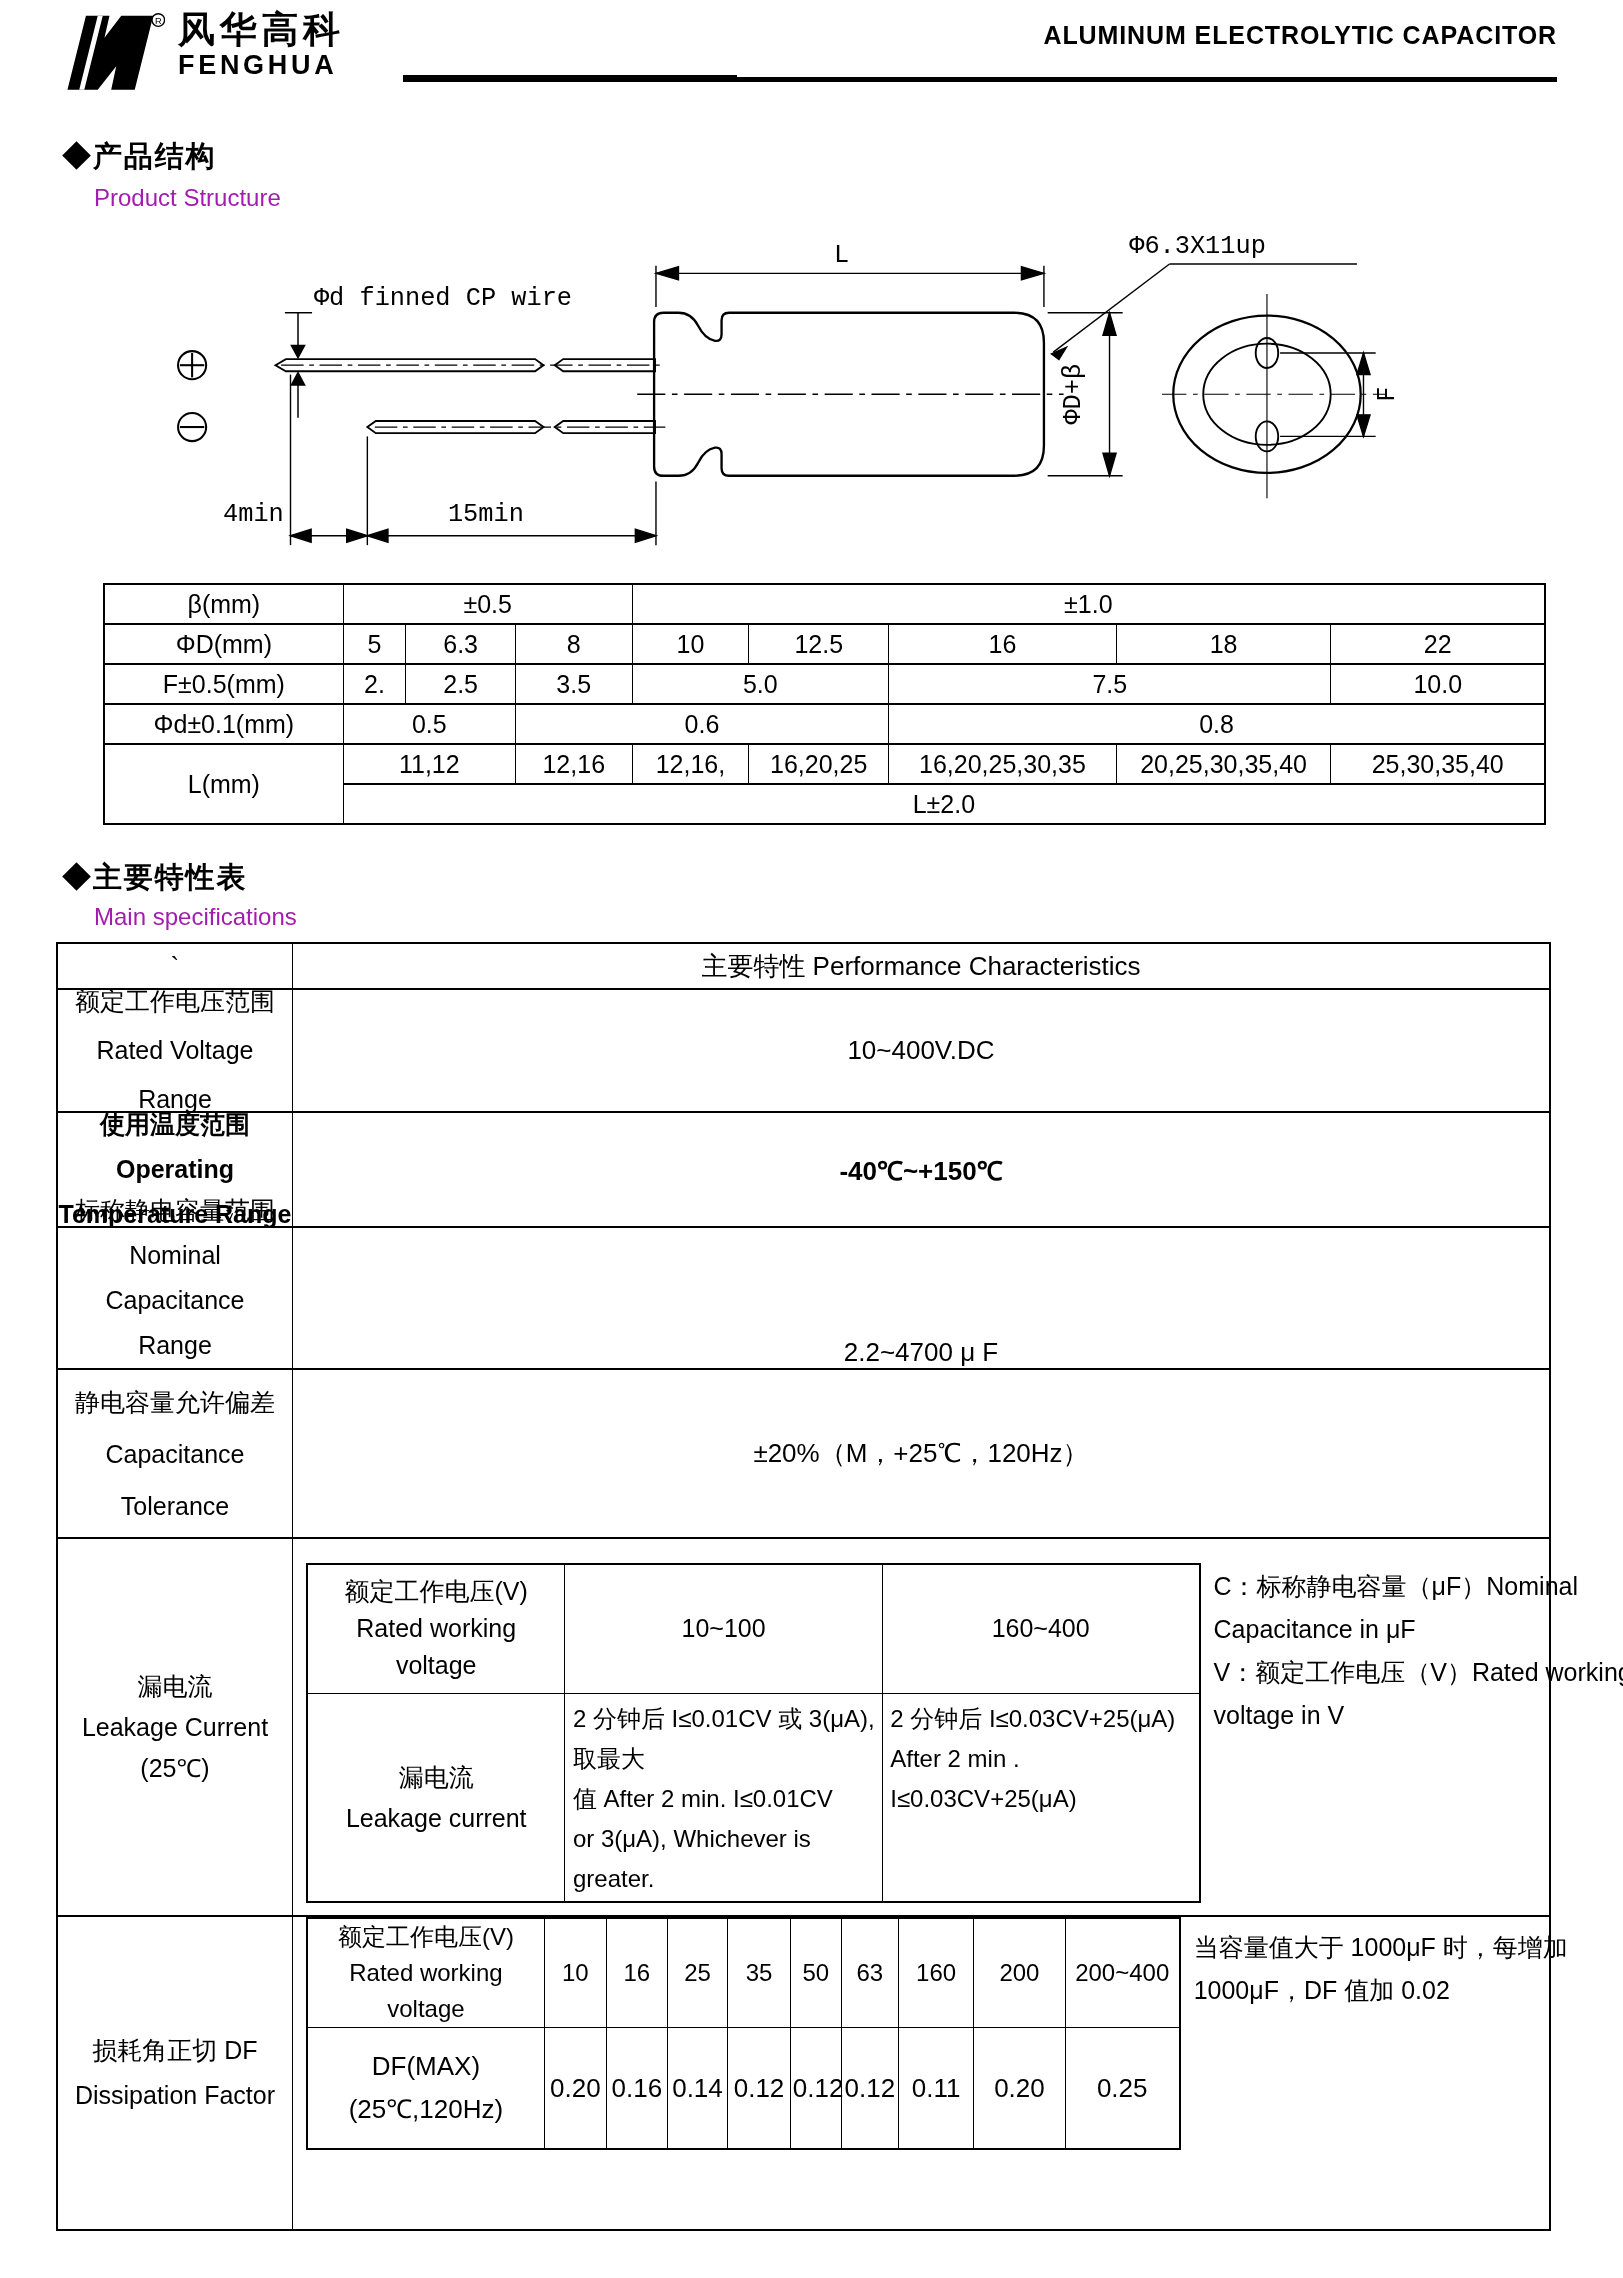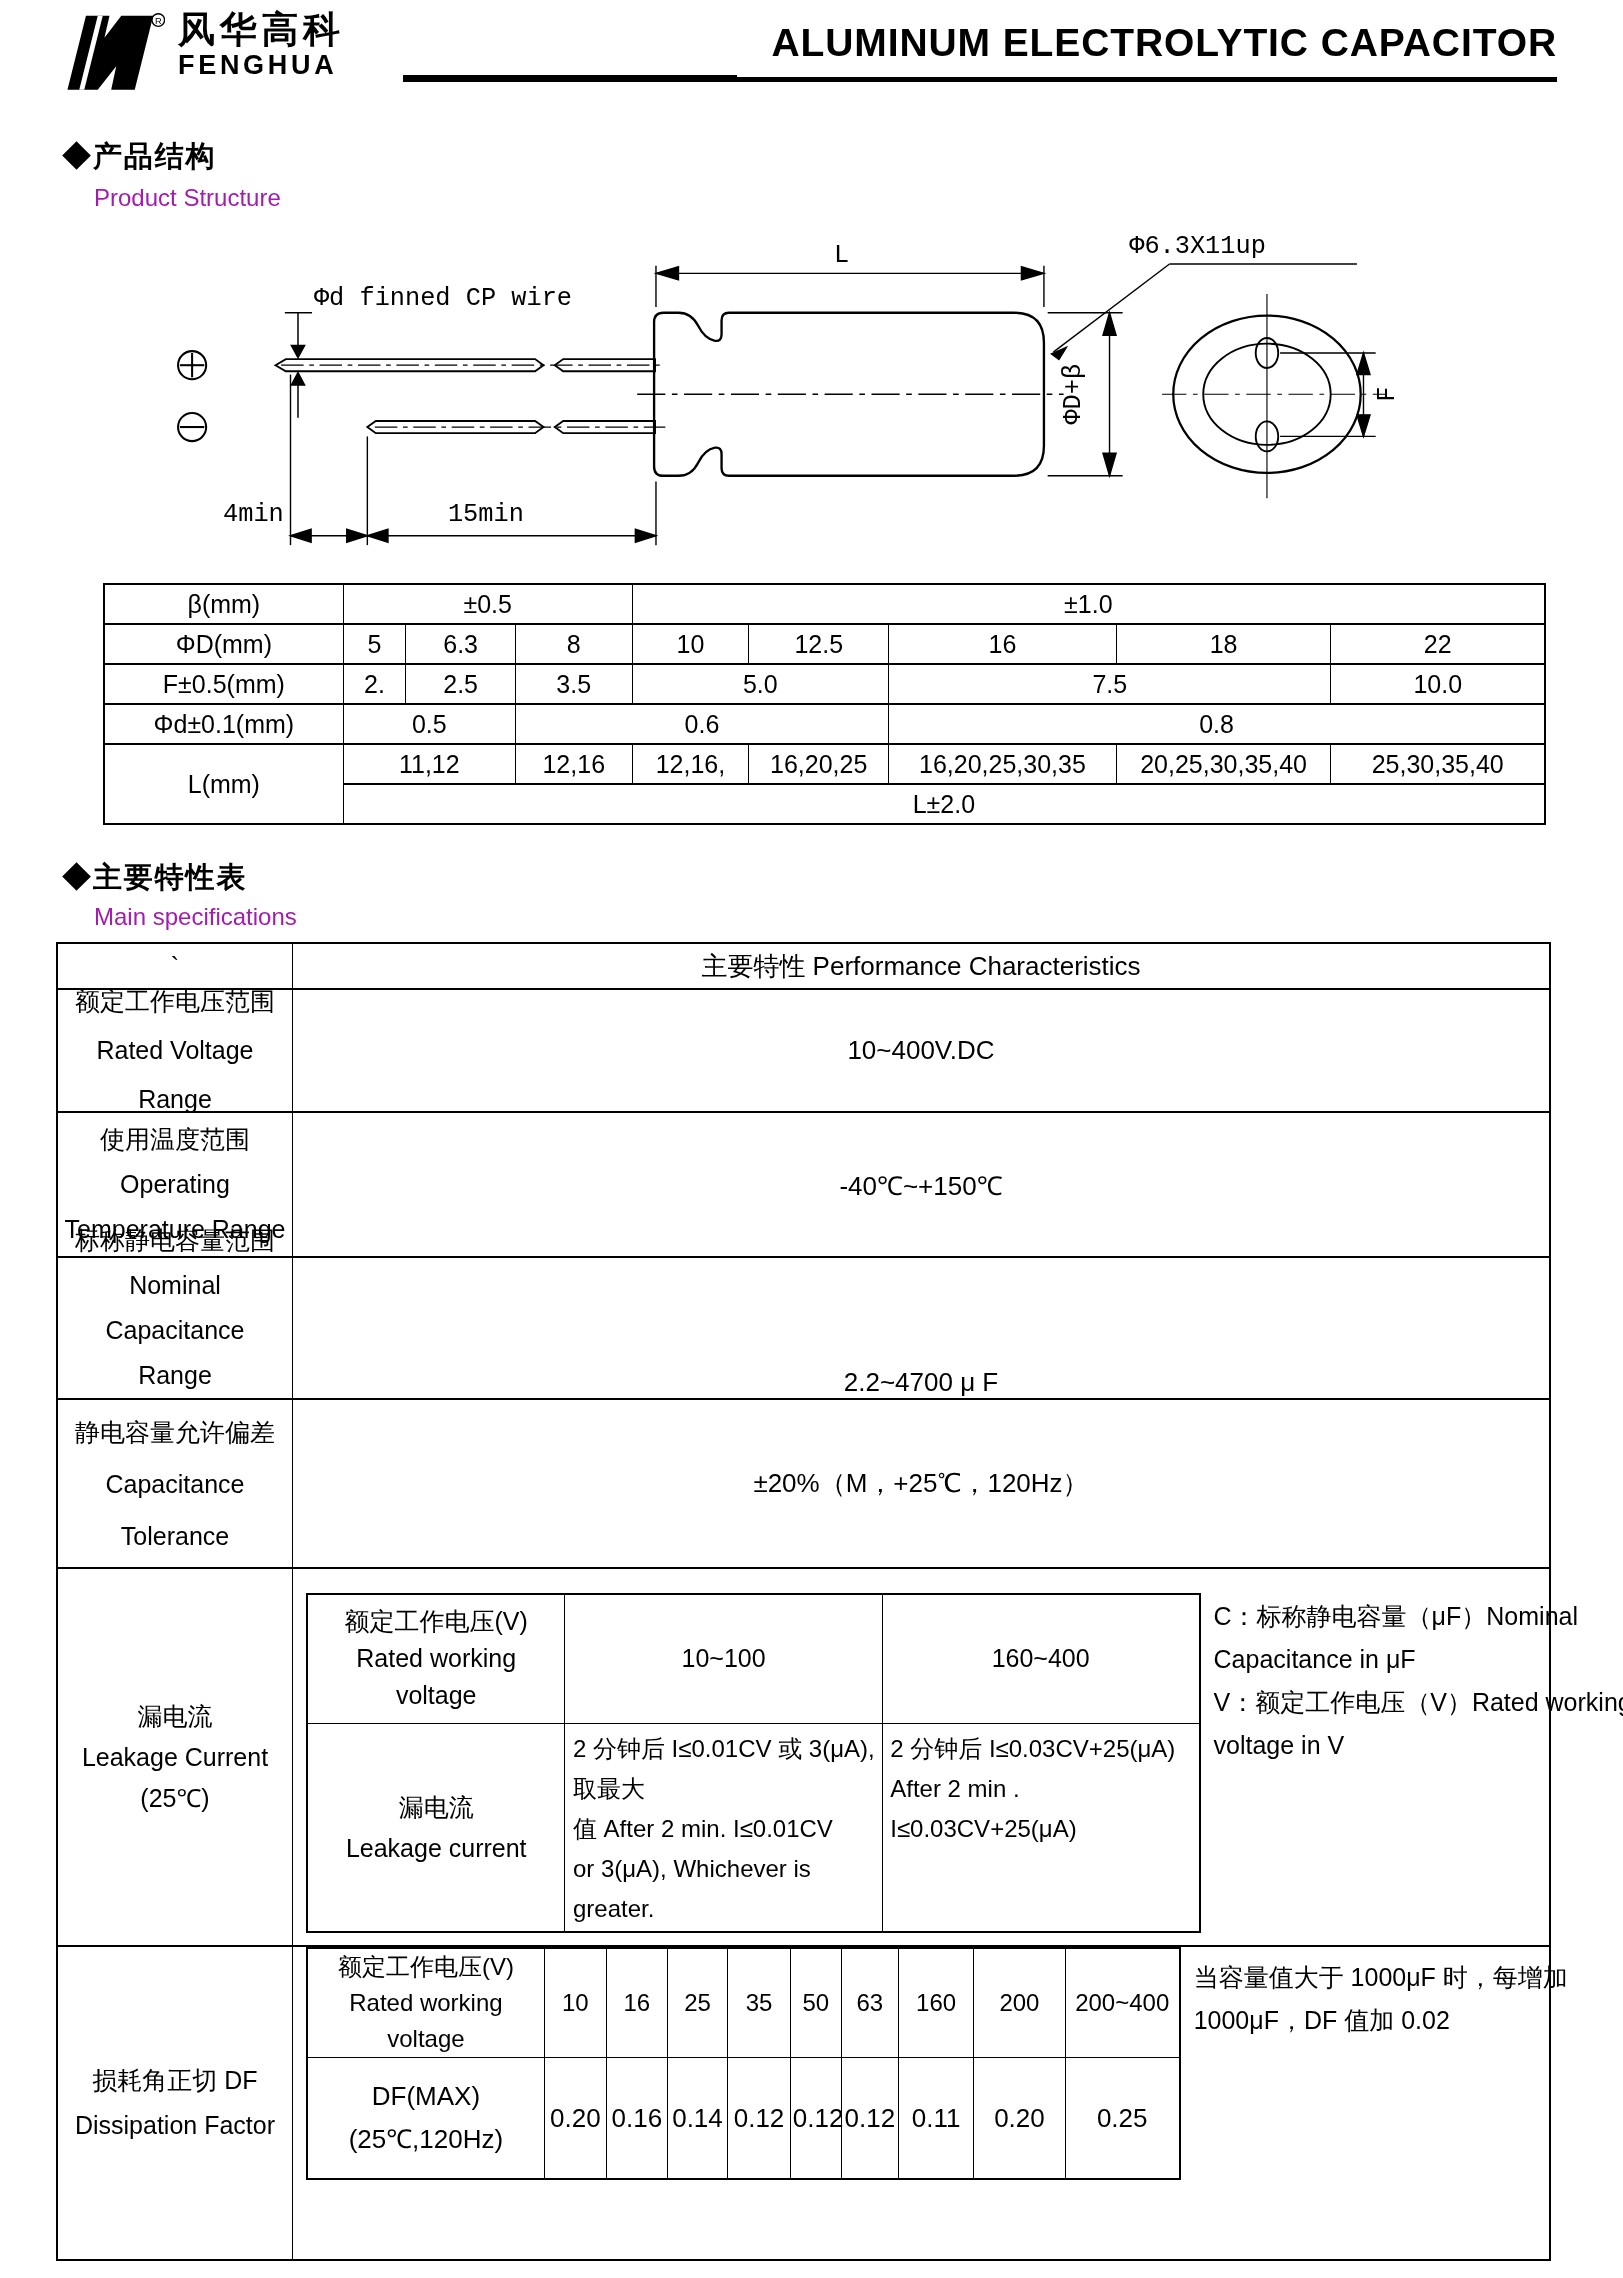--- a/index.html
+++ b/index.html
@@ -3,21 +3,21 @@
 <meta charset="utf-8">
 <style>
   html,body{margin:0;padding:0;background:#e8e8e8;}
   .page{position:relative;width:1624px;height:2279px;background:#ffffff;margin:0 auto;
         font-family:"Liberation Sans",sans-serif;color:#000;overflow:hidden;}
   
   .brand{position:absolute;left:54px;top:9.4px;display:flex;align-items:flex-start;}
   .brand-text{margin-left:13px;}
   .brand-cn{font-size:37px;font-weight:bold;letter-spacing:4.7px;line-height:41px;}
   .brand-en{font-size:27px;font-weight:bold;letter-spacing:3.7px;line-height:30px;}
-  .doc-title{position:absolute;right:67px;top:20.6px;font-size:39px;font-weight:bold;letter-spacing:0.9px;}
+  .doc-title{position:absolute;right:67px;top:20.6px;font-size:25px;font-weight:bold;letter-spacing:0.9px;}
   .rule-a{position:absolute;left:403px;top:75px;width:334px;height:6.6px;background:#000;}
   .rule-b{position:absolute;left:736px;top:77px;width:821px;height:4.7px;background:#000;}
   
   .sec-cn{position:absolute;left:62px;font-size:29px;font-weight:bold;letter-spacing:1.9px;}
   .sec-en{position:absolute;left:94px;font-size:24px;color:#a21caf;}
   .t1-cn{top:137px;} .t1-en{top:184px;}
   .t2-cn{top:858px;} .t2-en{top:903px;}
   
   .drawing{position:absolute;left:0;top:234px;}
   .cad{font-family:"Liberation Mono","DejaVu Sans Mono",monospace;font-size:27px;fill:#000;}
@@ -26,21 +26,21 @@
              table-layout:fixed;border:2.8px solid #000;}
   .dim-table td{border-left:1.9px solid #000;border-right:1.9px solid #000;border-top:2.8px solid #000;
                 border-bottom:2.8px solid #000;text-align:center;font-size:25px;height:38px;padding:0 1.9px;}
   
   .spec{position:absolute;left:56px;top:942px;width:1495px;border:2.8px solid #000;box-sizing:border-box;background:#fff;}
   .srow{display:flex;border-top:2.8px solid #000;box-sizing:border-box;}
   .srow.first{border-top:none;}
   .slabel{flex:0 0 235px;border-right:1.9px solid #000;display:flex;flex-direction:column;
           align-items:center;justify-content:center;text-align:center;font-size:25px;box-sizing:border-box;}
   .svalue{flex:1;display:flex;align-items:center;justify-content:center;font-size:26px;}
-  .h-header{height:44px;} .h-rated{height:123px;} .h-temp{height:145px;}
+  .h-header{height:44px;} .h-rated{height:123px;} .h-temp{height:115px;font-weight:bold;}
   .h-nom{height:142px;align-items:flex-end;} .h-tol{height:169px;} .h-leak{height:378px;} .h-df{height:314px;}
   .lh48{line-height:45px;} .lh52{line-height:49px;} .lh56{line-height:52px;} .lh44{line-height:41px;}
   .leak-body,.df-body{flex:1;display:flex;align-items:flex-start;box-sizing:border-box;}
   .leak-body{padding:24px 0 0 13px;} .df-body{padding:0 0 0 13px;}
   .leak-table{width:1185px;border:2.8px solid #000;border-collapse:collapse;table-layout:fixed;}
   .leak-table td{border:1.9px solid #000;font-size:25px;text-align:center;vertical-align:middle;padding:1.9px 5.6px;}
   .leak-table .cond{height:122px;text-align:left;vertical-align:top;font-size:24px;line-height:40px;padding:5.6px 5.6px 1.9px 7.5px;}
   .leak-table .vhead{height:124px;line-height:37px;}
   .note-line{font-size:25px;line-height:43px;margin-top:0;padding-left:13px;}
   .leak-notes{margin-top:2px;}

